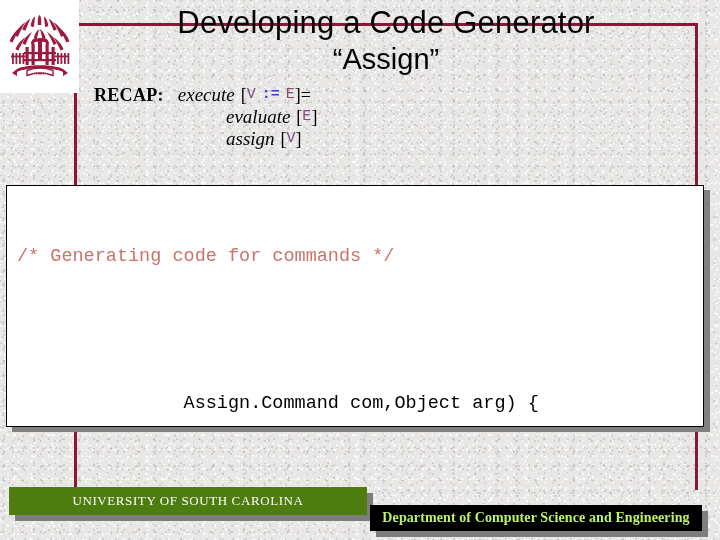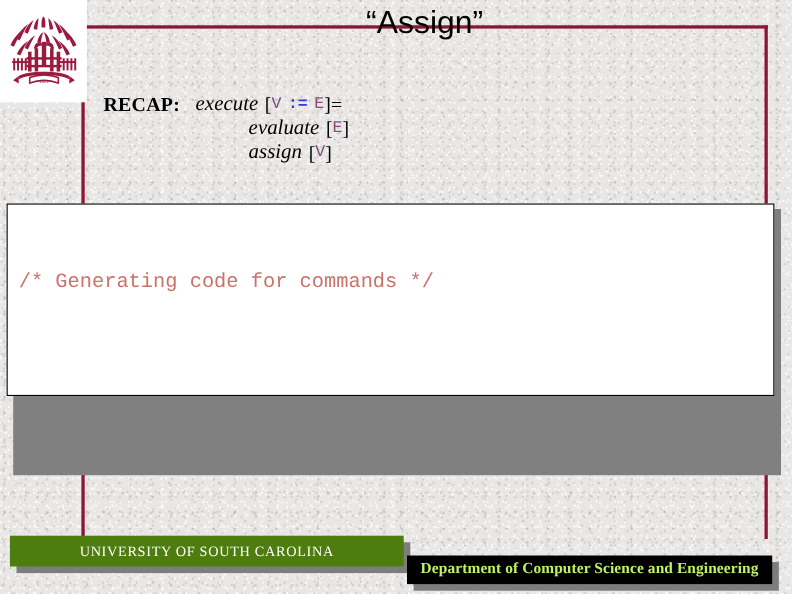--- a/index.html
+++ b/index.html
@@ -185,21 +185,21 @@
     width: 698px;
     height: 242px;
     background: #808080;
     z-index: 2;
   }
   #code-block {
     position: absolute;
     left: 6px;
     top: 185px;
     width: 698px;
-    height: 175px;
+    height: 242px;
     background: #ffffff;
     border: 1px solid #000000;
     box-sizing: border-box;
     z-index: 3;
     overflow: hidden;
   }
   #code-inner {
     padding: 8px 0 0 10px;
     font-family: "Liberation Mono", monospace;
     font-size: 18.5px;
@@ -329,20 +329,21 @@
         <path d="M12 62 C22 57 48 57 58 62 L58 65 C48 60 22 60 12 65 Z"></path>
         <path d="M12 62 L7 66 L12 69 Z"></path>
         <path d="M58 62 L63 66 L58 69 Z"></path>
         <path d="M22 63.5 C30 60.5 40 60.5 48 63.5 L48 68.5 C40 65.5 30 65.5 22 68.5 Z" fill="none" stroke="#9b1b40" stroke-width="1.4"></path>
         <text x="35" y="68" font-size="4.5" text-anchor="middle" fill="#9b1b40" font-family="Liberation Serif, serif">1801</text>
       </g>
     </svg>
   </div>
 
   <div id="title-block">
+    <div class="title-line1">Developing a Code Generator</div>
     <div class="title-line2">“Assign”</div>
   </div>
 
   <div id="recap">
     <div class="recap-row r1">
       <span class="recap-label">RECAP:</span>
       <span class="sp-lg"></span>
       <span class="kw">execute</span>
       <span class="sp"></span>
       <span class="brk">[</span>

